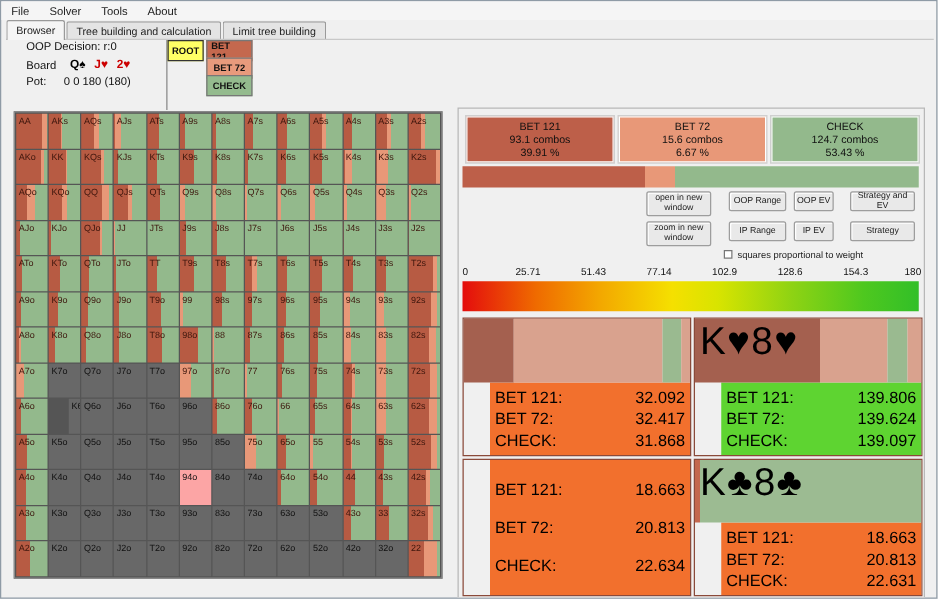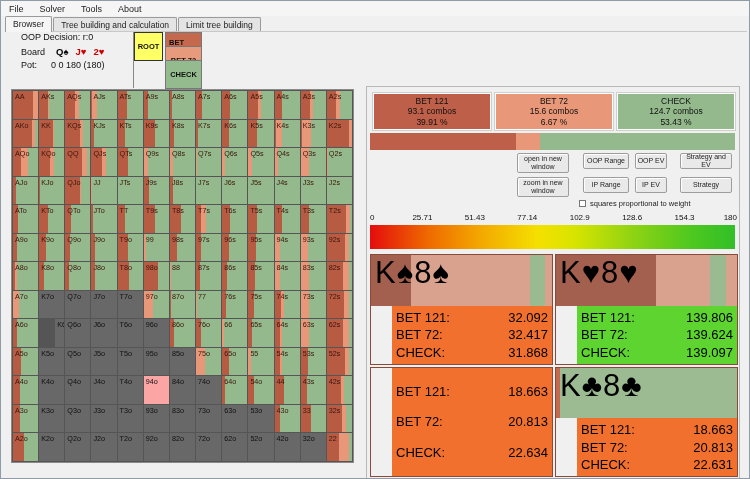--- a/index.html
+++ b/index.html
@@ -20,21 +20,21 @@
   
   .info { position:absolute; left:20px; top:31px; font-size:9px; color:#111; }
   .info-row { margin-bottom:4px; }
   .board-row { display:flex; gap:9px; align-items:center; margin-bottom:3px; }
   .board-label { width:26px; }
   .board-card { font-weight:bold; font-size:9.5px; }
   .pot-row { display:flex; gap:14px; }
 
   
   .tree-line { position:absolute; left:132px; top:31px; width:1px; height:56px; background:#888; }
-  .tree-node { position:absolute; height:29px; font-size:7.5px; font-weight:bold; color:#111; border:1px solid #777; display:flex; align-items:center; justify-content:center; padding:0 3px; }
+  .tree-node { position:absolute; height:17px; font-size:7.5px; font-weight:bold; color:#111; border:1px solid #777; display:flex; align-items:center; justify-content:center; padding:0 3px; }
   .node-root { left:133px; top:31px; width:29px; border:1px solid #333; }
   .node-b121 { left:164px; top:31px; width:37px; }
   .node-b72  { left:164px; top:45px; width:37px; }
   .node-check{ left:164px; top:59px; width:37px; }
 
   
   .grid-panel { position:absolute; left:10px; top:88px; width:343px; height:374px; border:1px solid #8a8a8a; background:#555;
     display:grid; grid-template-columns:repeat(13,1fr); grid-template-rows:repeat(13,1fr); gap:1px; padding:1px; }
   .cell { position:relative; font-size:7.2px; color:#3c150c; padding:1px 0 0 2px; overflow:hidden; }
   .cell.gray { color:#101010; }
@@ -351,21 +351,20 @@
     </div>
   <div class="scale-bar"></div>
 
   <div class="cards" id="cards">
       <div class="card">
         <div class="card-header">
           <div class="seg" style="width: 22%; background: rgb(164, 96, 79);"></div>
           <div class="seg" style="width: 66%; background: rgb(217, 162, 142);"></div>
           <div class="seg" style="width: 8%; background: rgb(154, 186, 144);"></div>
           <div class="seg" style="width: 4%; background: rgb(217, 162, 142);"></div>
-          <div class="hand-text">K♠8♠</div>
         </div>
         <div class="card-evs" style="background: rgb(242, 112, 45);">
           <div class="ev-row">
             <span>BET 121:</span>
             <span>32.092</span>
           </div>
           <div class="ev-row">
             <span>BET 72:</span>
             <span>32.417</span>
           </div>

